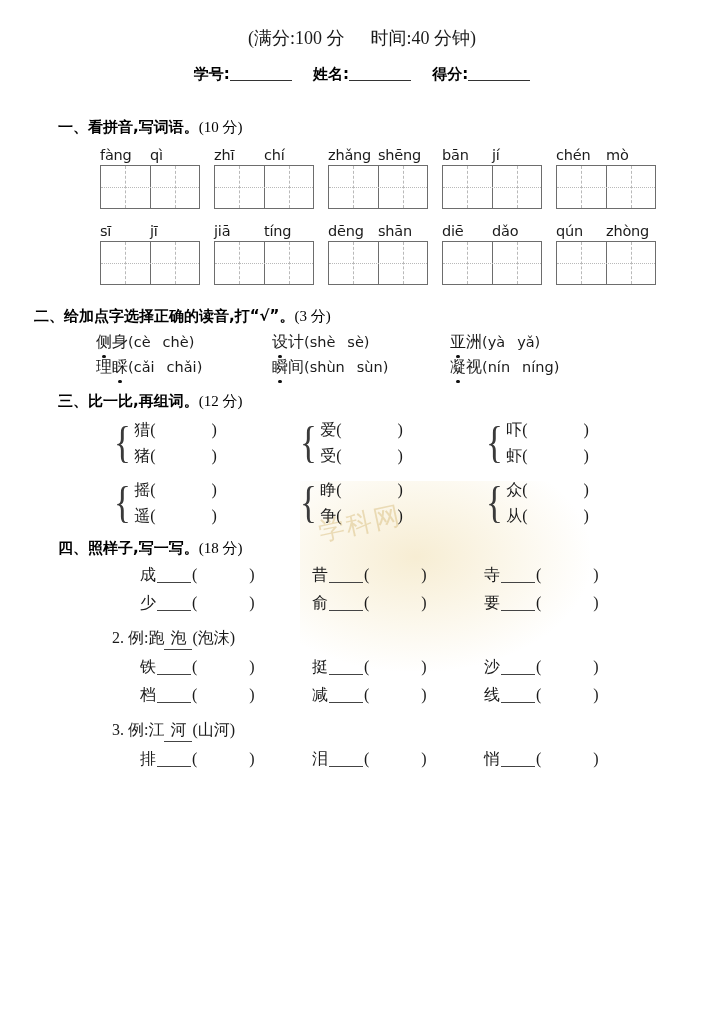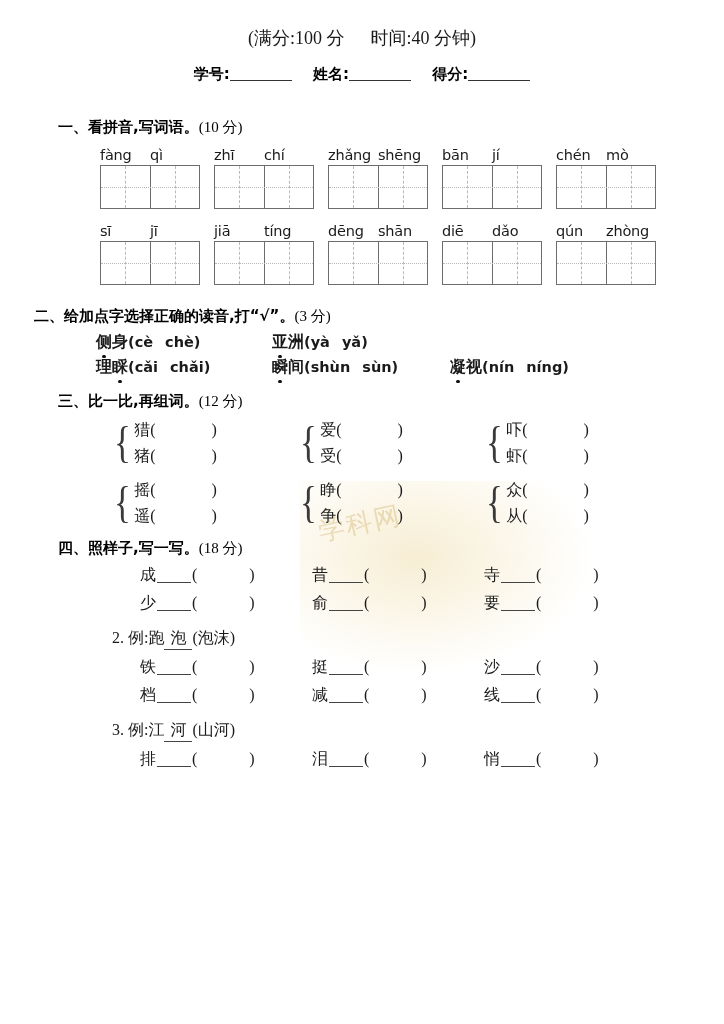--- a/index.html
+++ b/index.html
@@ -157,21 +157,20 @@
   }
 
   
   .s2-wrap { margin-left: 96px; margin-top: 6px; }
   .s2-row { display: flex; margin-bottom: 3px; }
   .s2-item {
     font-size: 16px;
     white-space: nowrap;
     position: relative;
     font-family: "Liberation Serif", serif;
-    font-weight: bold;
   }
   .s2-item .ch { position: relative; display: inline-block; }
   .s2-item .ch.dotted::after {
     content: "";
     position: absolute;
     left: 50%;
     margin-left: -1.6px;
     bottom: -5px;
     width: 3.2px;
     height: 3.2px;
@@ -385,20 +384,23 @@
 
     <div class="sec-head" style="margin-top:22px;margin-left:34px;">
       <span>二、给加点字选择正确的读音,打“√”。</span><span class="pts">(3 分)</span>
     </div>
 
     <div class="s2-wrap">
       <div class="s2-row">
         <div class="s2-item" style="width:176px;">
           <span class="ch dotted">侧</span><span class="ch">身</span><span class="py">(<span>cè</span><span class="pygap"></span><span>chè</span>)</span>
         </div>
+        <div class="s2-item" style="width:178px;">
+          <span class="ch dotted">设</span><span class="ch">计</span><span class="py">(<span>shè</span><span class="pygap"></span><span>sè</span>)</span>
+        </div>
         <div class="s2-item">
           <span class="ch dotted">亚</span><span class="ch">洲</span><span class="py">(<span>yà</span><span class="pygap"></span><span>yǎ</span>)</span>
         </div>
       </div>
       <div class="s2-row" style="margin-top:4px;">
         <div class="s2-item" style="width:176px;">
           <span class="ch">理</span><span class="ch dotted">睬</span><span class="py">(<span>cǎi</span><span class="pygap"></span><span>chǎi</span>)</span>
         </div>
         <div class="s2-item" style="width:178px;">
           <span class="ch dotted">瞬</span><span class="ch">间</span><span class="py">(<span>shùn</span><span class="pygap"></span><span>sùn</span>)</span>

